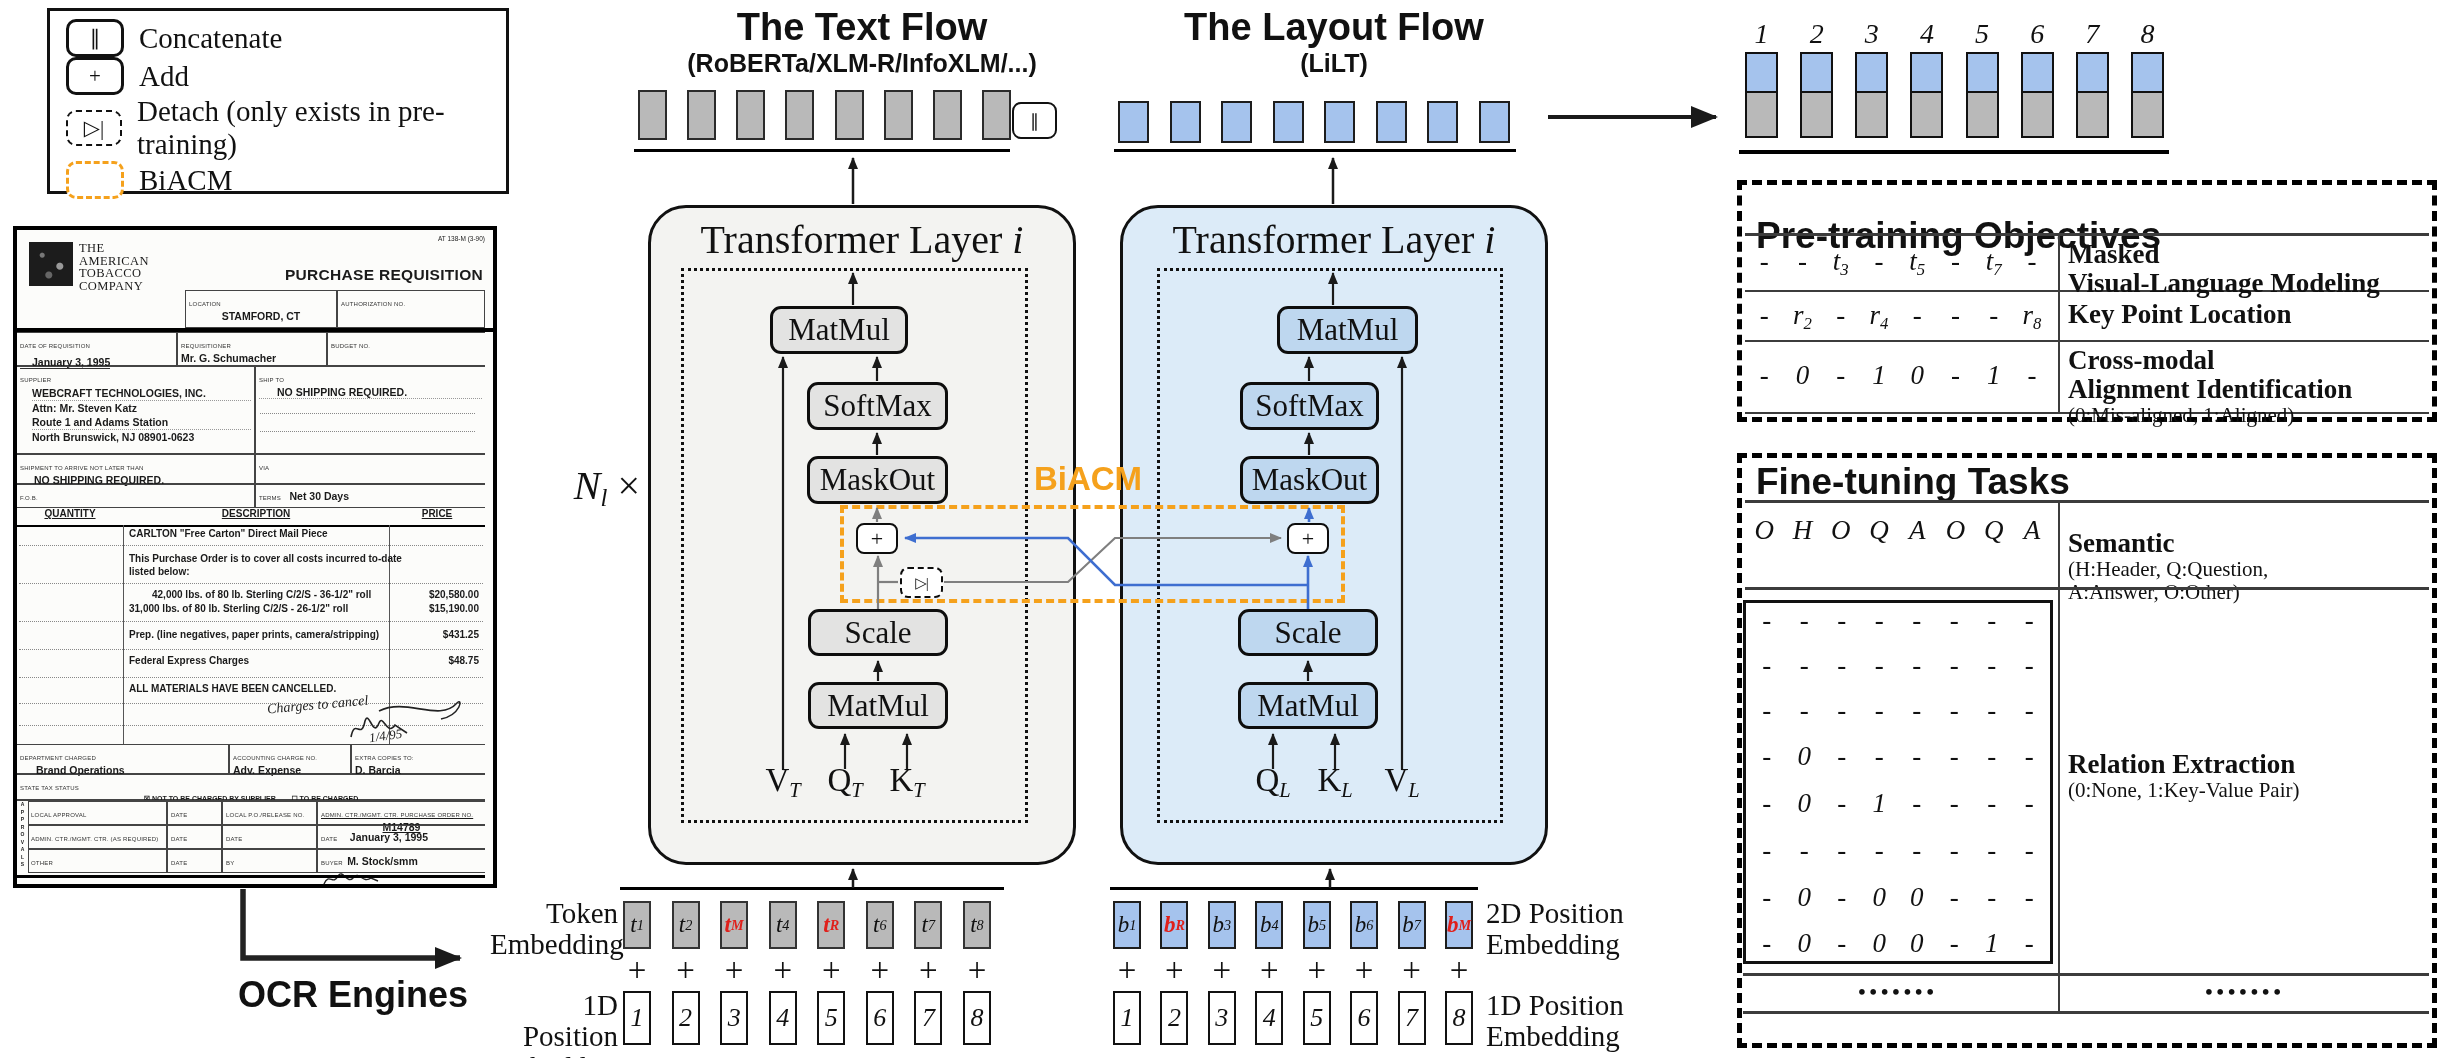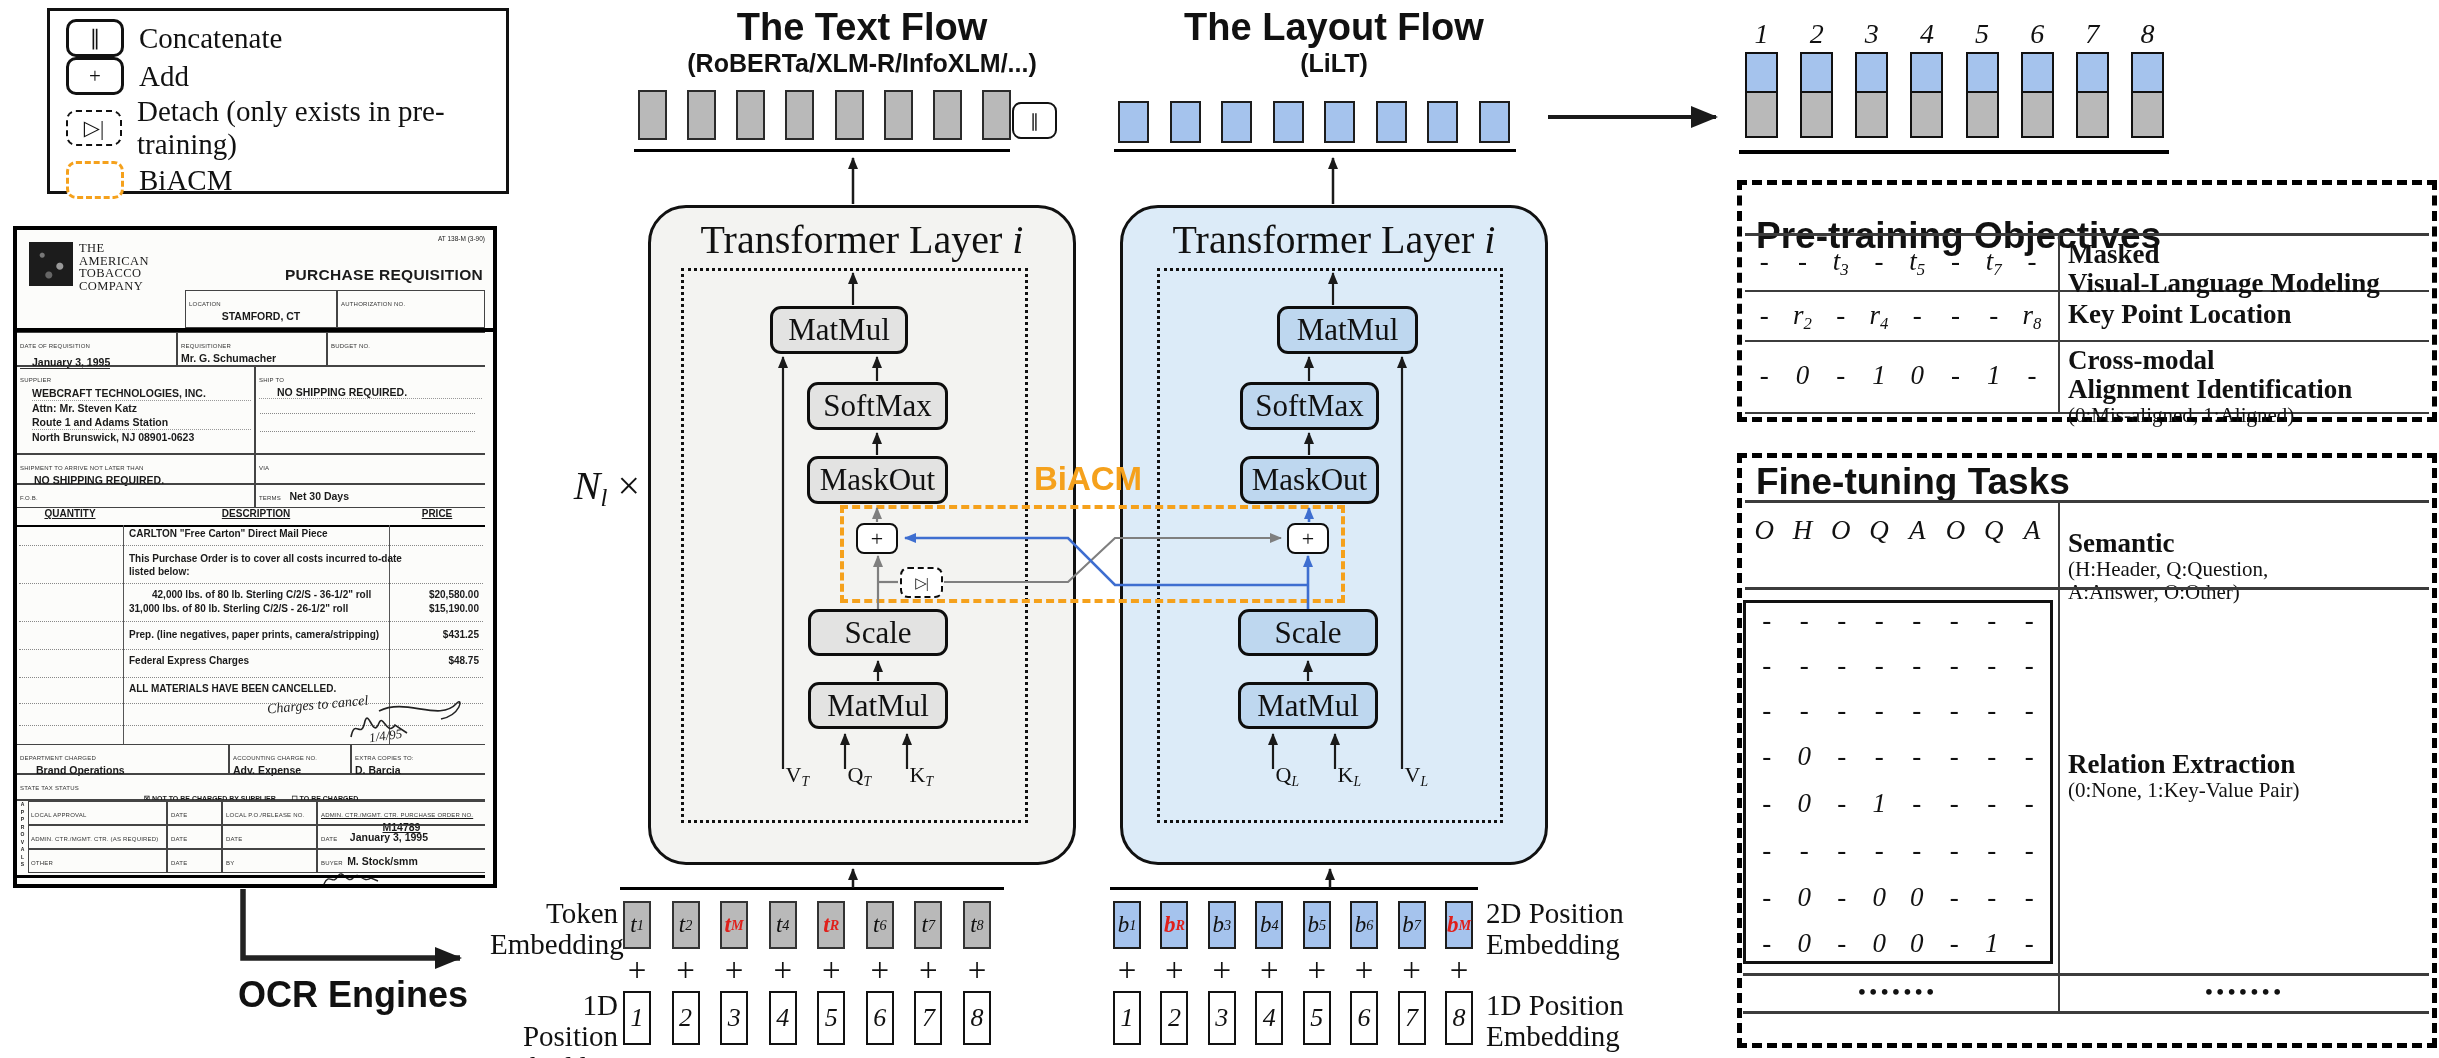--- a/index.html
+++ b/index.html
@@ -43,21 +43,21 @@
   .tbox-title{font-size:40px;z-index:3;}
   .dotbox{border:3.5px dotted #111;box-sizing:border-box;z-index:1;}
   .opbox{border:3px solid #0d0d0d;border-radius:11px;display:flex;align-items:center;justify-content:center;
          font-size:31px;box-sizing:border-box;z-index:4;}
   .opg{background:#e3e3e2;}
   .opb{background:#bed7ef;}
   .plusnode{border:2.5px solid #0d0d0d;border-radius:8px;background:#fff;display:flex;align-items:center;
             justify-content:center;font-size:22px;z-index:4;box-sizing:border-box;}
   .detachnode{border:2.5px dashed #0d0d0d;border-radius:8px;background:#fff;display:flex;align-items:center;
               justify-content:center;font-size:15px;letter-spacing:-1px;z-index:4;box-sizing:border-box;}
-  .qkv{font-size:22px;z-index:3;width:52px;text-align:right;}
+  .qkv{font-size:33px;z-index:3;width:52px;text-align:center;}
   #biacm-rect{left:840px;top:505px;width:505px;height:98px;border:4px dashed #f5a11c;z-index:2;box-sizing:border-box;}
   #biacm-label{left:1020px;top:460px;width:136px;text-align:center;color:#f5a11c;font-size:33px;font-weight:bold;z-index:3;}
   #nl-label{left:545px;top:462px;width:95px;font-size:40px;text-align:right;z-index:3;}
 
   
   .emb-label{font-size:29px;line-height:31px;z-index:3;}
   .cellrow{display:flex;justify-content:space-between;z-index:3;}
   .embtok{width:28px;height:48px;display:flex;align-items:center;justify-content:center;
           font-size:23px;font-style:italic;border:2px solid #333;box-sizing:border-box;}
   .embtok.g{background:#b9b9b9;}

